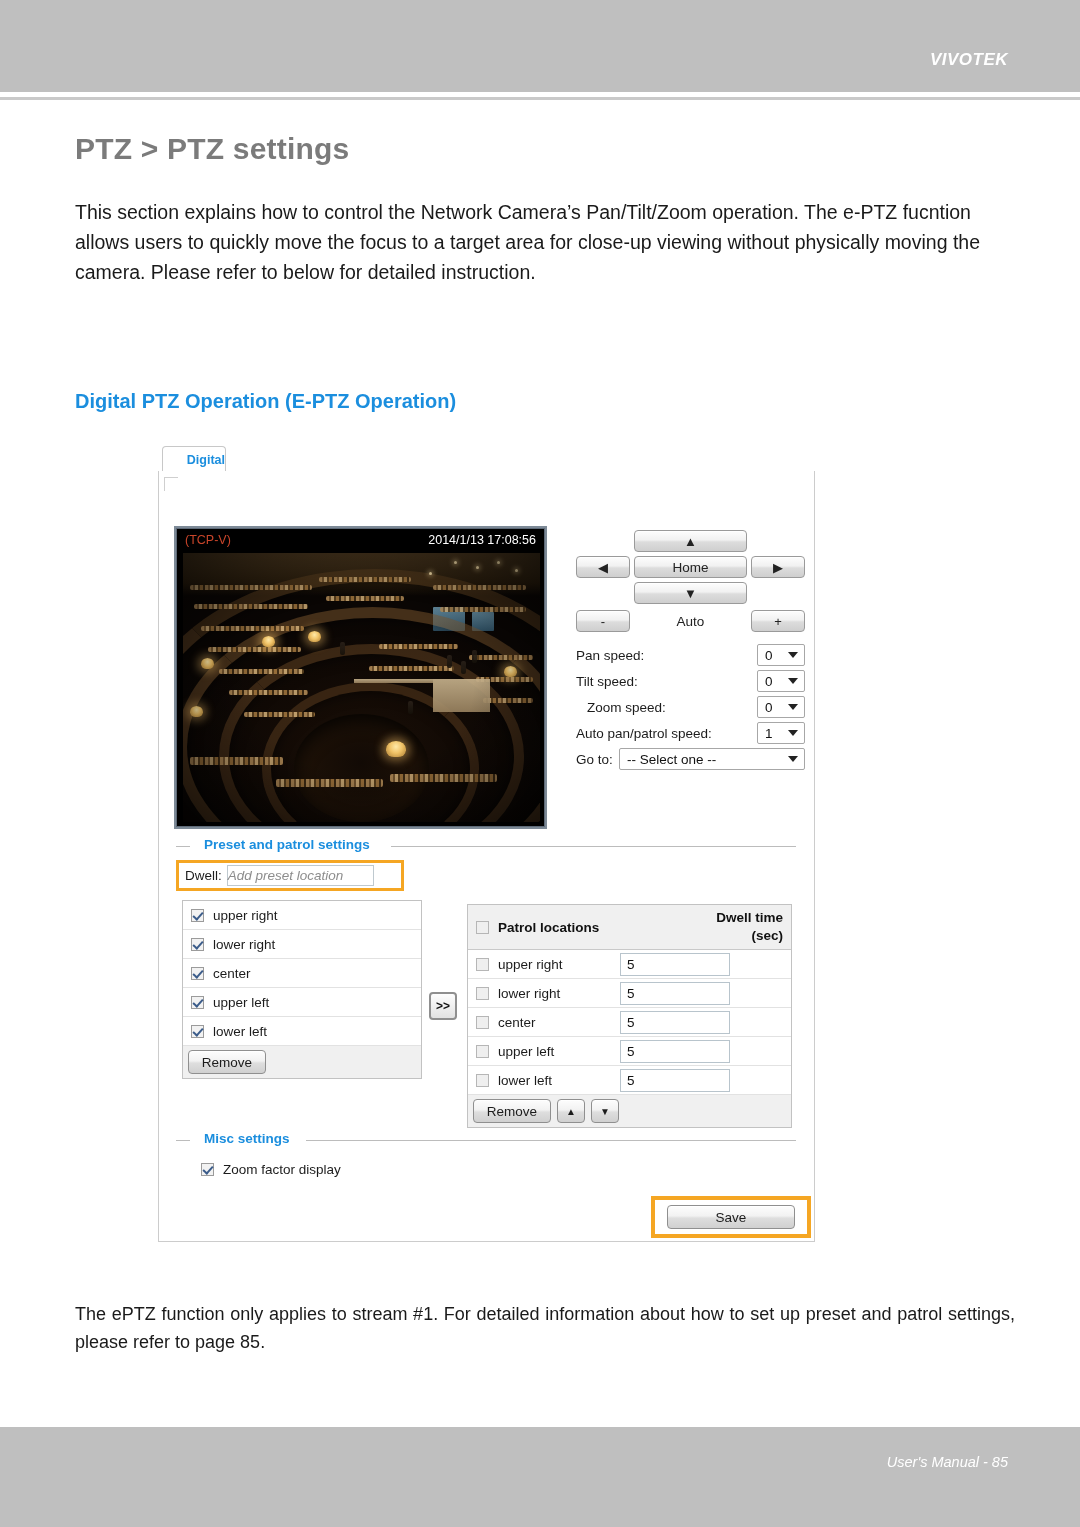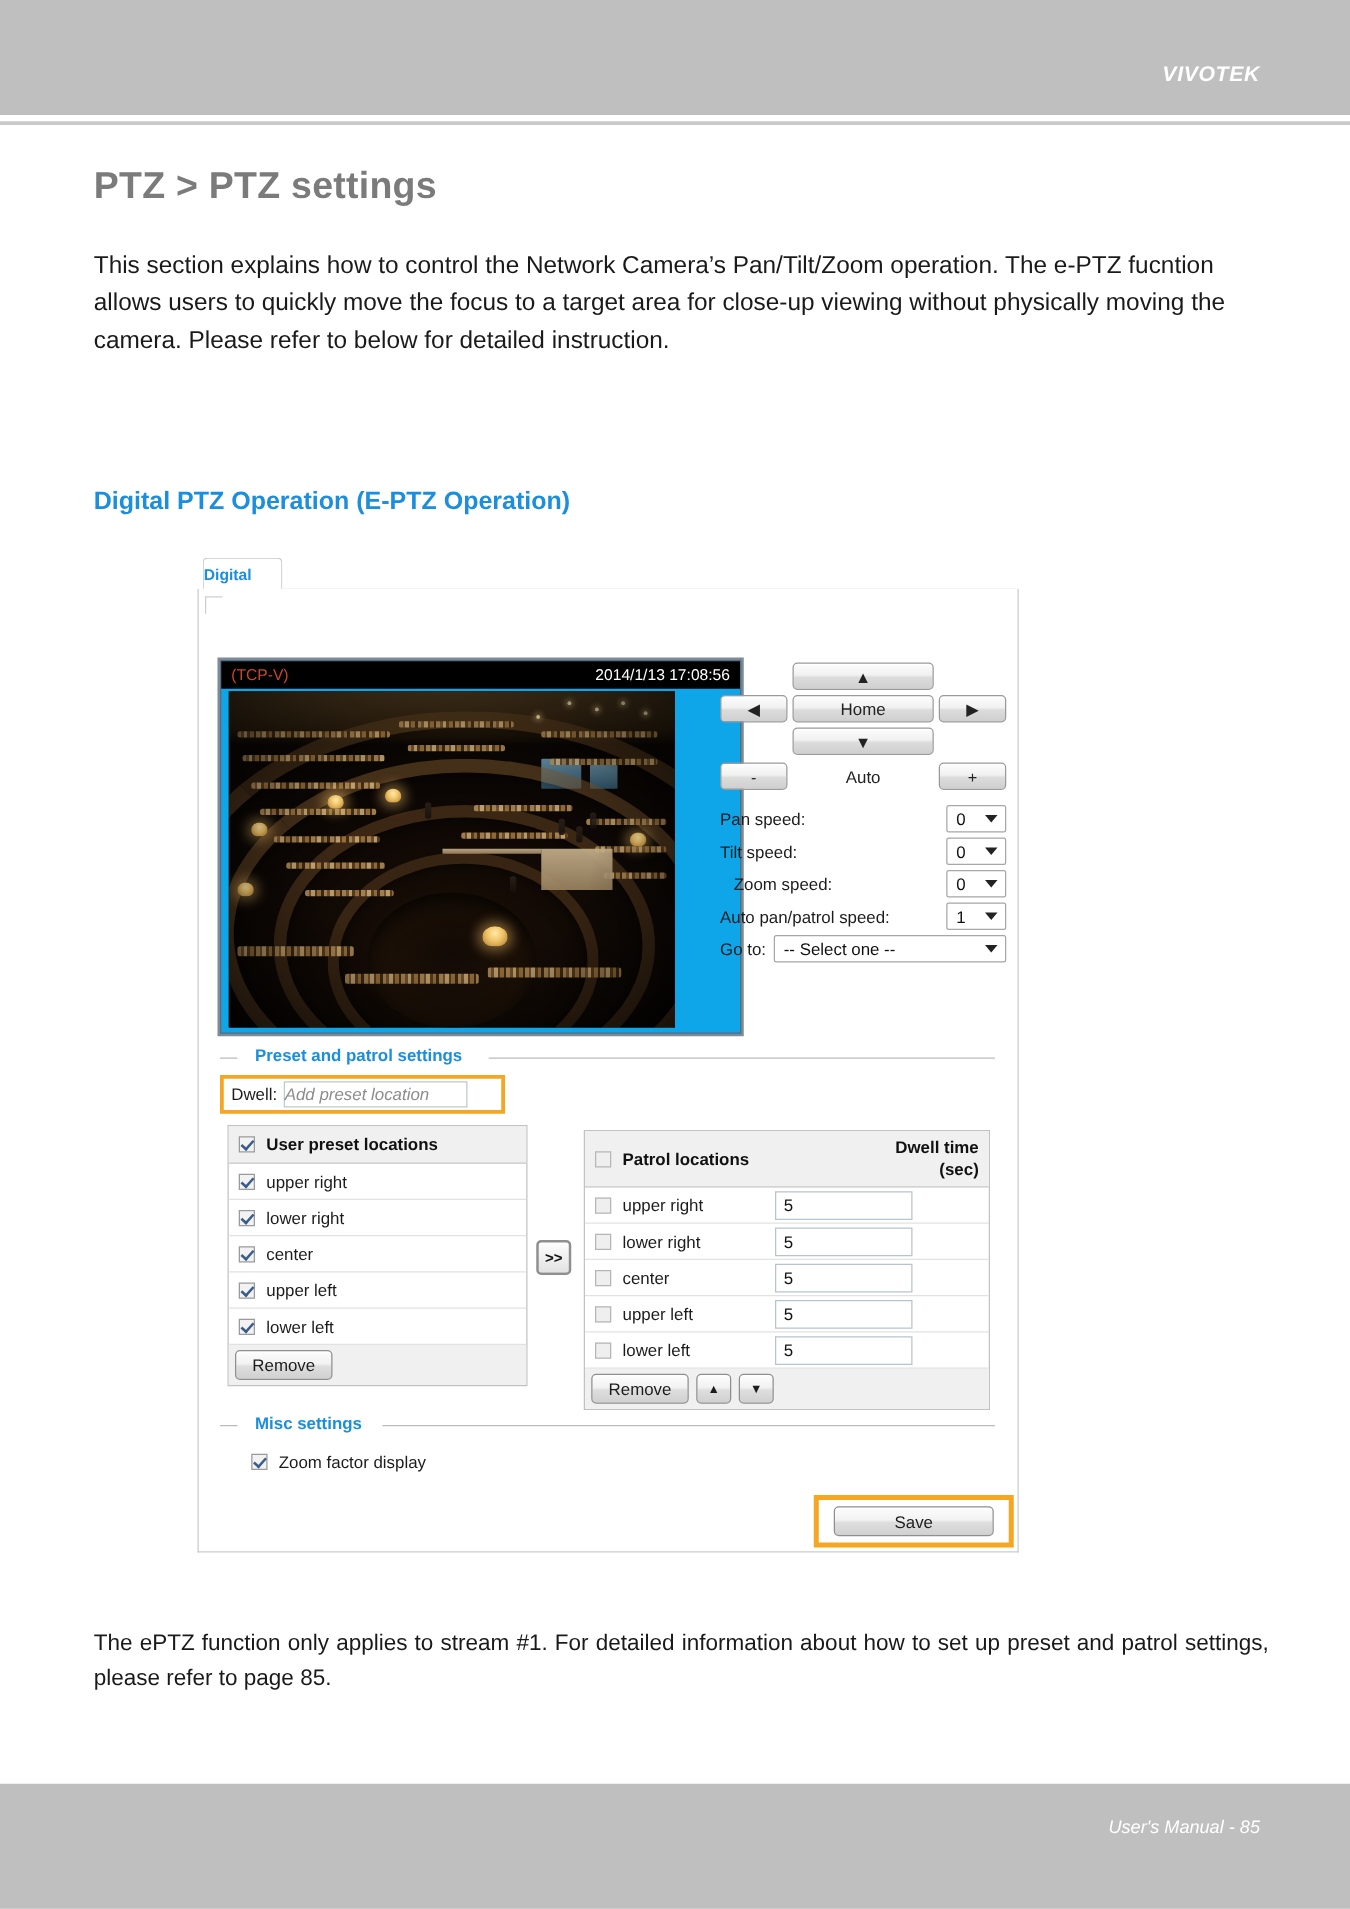--- a/index.html
+++ b/index.html
@@ -29,40 +29,40 @@
     position:absolute;left:75px;top:390px;
     font-size:20px;font-weight:bold;color:#1b8ede;
   }
 
   
   .tab{
     position:absolute;left:162px;top:446px;width:62px;height:26px;
     background:#ffffff;border:1px solid #c8c8c8;border-bottom:none;
     border-radius:4px 4px 0 0;
     font-size:12.5px;font-weight:bold;color:#1b8ede;
-    display:flex;align-items:center;justify-content:flex-start;
+    display:flex;align-items:center;justify-content:flex-end;
   }
   .panel{
     position:absolute;left:158px;top:471px;width:655px;height:770px;
     background:#ffffff;border:1px solid #cccccc;border-top:none;
   }
   .panel-topline{
     position:absolute;left:225px;top:471px;width:588px;height:1px;background:#cccccc;
   }
   .panel-innerstub{
     position:absolute;left:164px;top:477px;width:1px;height:14px;background:#cfcfcf;
   }
   .panel-innerstub2{
     position:absolute;left:164px;top:477px;width:14px;height:1px;background:#cfcfcf;
   }
 
   
   .video-wrap{
-    position:absolute;left:176px;top:528px;width:417px;height:299px;
-    background:#0ea5e9;border:1px solid #5e6a78;box-sizing:border-box;
+    position:absolute;left:176px;top:528px;width:369px;height:299px;
+    background:#000000;border:1px solid #5e6a78;box-sizing:border-box;
     box-shadow:0 0 0 2px #7d8a97;
   }
   .video-osd{
     position:absolute;left:0;top:0;width:100%;height:22px;background:#000;
     display:flex;align-items:center;justify-content:space-between;
     padding:0 8px;box-sizing:border-box;
   }
   .osd-left{color:#c9452a;font-size:12.5px;}
   .osd-right{color:#ffffff;font-size:12.5px;}
   .video-img{
@@ -384,24 +384,20 @@
 </div>
 
 <div class="namebox">
   <span class="name-lbl">Dwell:</span>
   <div class="name-inp">Add preset location</div>
 </div>
 
 <div class="lists">
 
   <div class="listbox lb-left">
-    <div class="lhead">
-      <span class="cb ck"></span>
-      <span>User preset locations</span>
-    </div>
     <div class="lrow">
       <span class="cb ck"></span>
       <span>upper right</span>
     </div>
     <div class="lrow">
       <span class="cb ck"></span>
       <span>lower right</span>
     </div>
     <div class="lrow">
       <span class="cb ck"></span>

